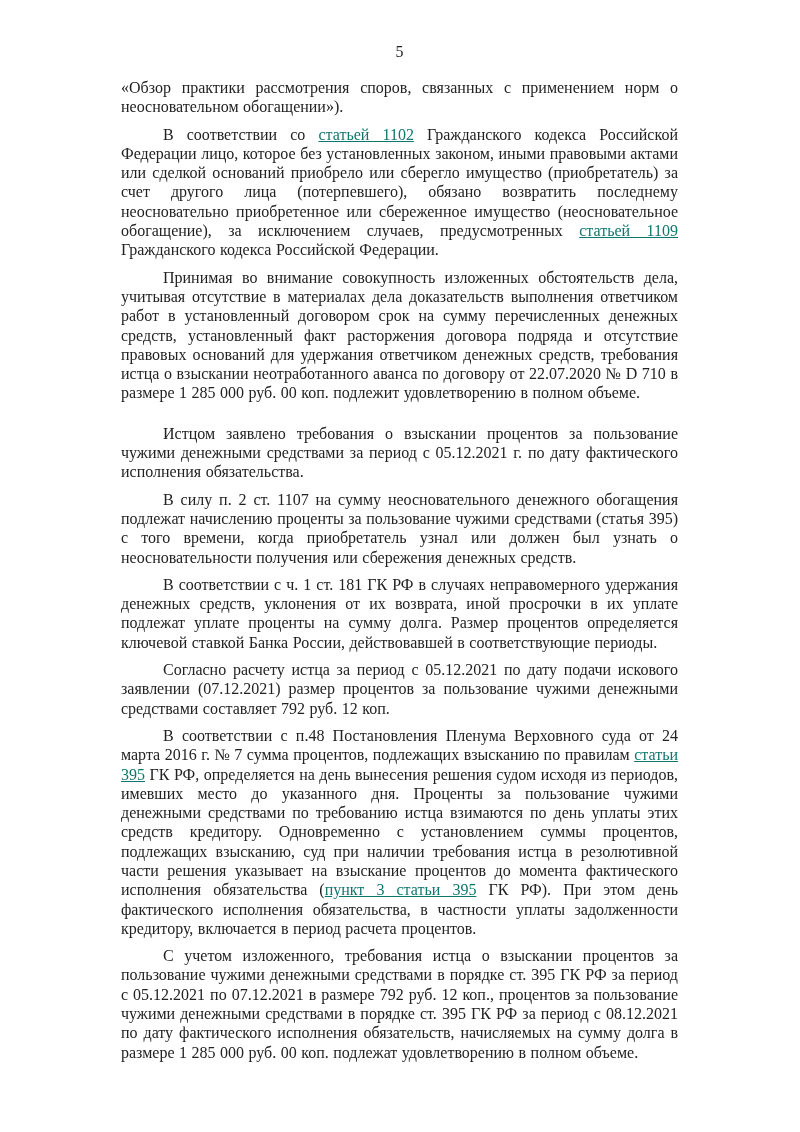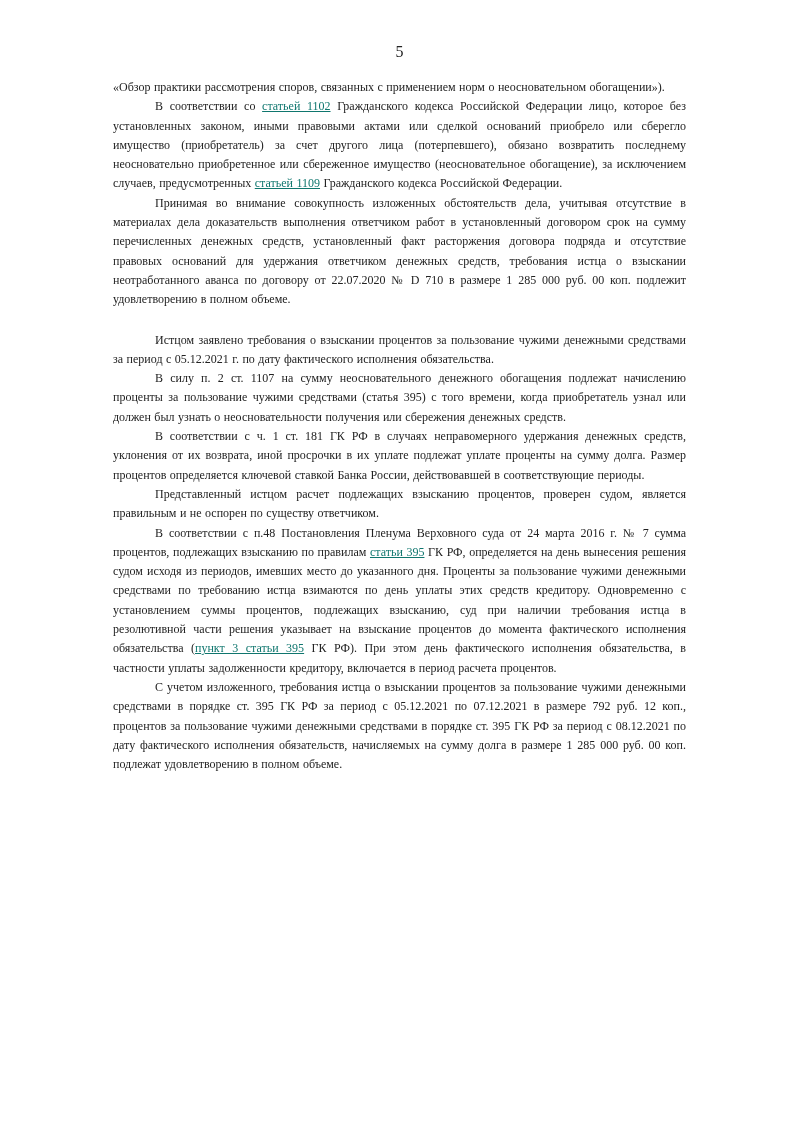--- a/index.html
+++ b/index.html
@@ -22,22 +22,22 @@
     background: #ffffff;
   }
   .page-number {
     text-align: center;
     font-size: 16px;
     line-height: 19px;
     margin: 0 0 17px 0;
   }
   .doc-body { }
   .para {
-    margin: 0;
-    font-size: 12px;
+    margin: 8px;
+    font-size: 16px;
     line-height: 19.3px;
     text-align: justify;
     word-spacing: 0.5px;
   }
   .para.indent { text-indent: 42px; }
   .para.gap { margin-top: 21px; }
   .doc-link {
     color: #0f766e;
     text-decoration: underline;
     cursor: pointer;
@@ -48,17 +48,17 @@
 
 <div class="page">
   <p class="page-number">5</p>
   <div class="doc-body">
       <p class="para"><span>«Обзор практики рассмотрения споров, связанных с применением норм о неосновательном обогащении»).</span></p>
       <p class="para indent"><span>В соответствии со </span><span class="doc-link">статьей 1102</span><span> Гражданского кодекса Российской Федерации лицо, которое без установленных законом, иными правовыми актами или сделкой оснований приобрело или сберегло имущество (приобретатель) за счет другого лица (потерпевшего), обязано возвратить последнему неосновательно приобретенное или сбереженное имущество (неосновательное обогащение), за исключением случаев, предусмотренных </span><span class="doc-link">статьей 1109</span><span> Гражданского кодекса Российской Федерации.</span></p>
       <p class="para indent"><span>Принимая во внимание совокупность изложенных обстоятельств дела, учитывая отсутствие в материалах дела доказательств выполнения ответчиком работ в установленный договором срок на сумму перечисленных денежных средств, установленный факт расторжения договора подряда и отсутствие правовых оснований для удержания ответчиком денежных средств, требования истца о взыскании неотработанного аванса по договору от 22.07.2020 № D 710 в размере 1 285 000 руб. 00 коп. подлежит удовлетворению в полном объеме.</span></p>
       <p class="para indent gap"><span>Истцом заявлено требования о взыскании процентов за пользование чужими денежными средствами за период с 05.12.2021 г. по дату фактического исполнения обязательства.</span></p>
       <p class="para indent"><span>В силу п. 2 ст. 1107 на сумму неосновательного денежного обогащения подлежат начислению проценты за пользование чужими средствами (статья 395) с того времени, когда приобретатель узнал или должен был узнать о неосновательности получения или сбережения денежных средств.</span></p>
       <p class="para indent"><span>В соответствии с ч. 1 ст. 181 ГК РФ в случаях неправомерного удержания денежных средств, уклонения от их возврата, иной просрочки в их уплате подлежат уплате проценты на сумму долга. Размер процентов определяется ключевой ставкой Банка России, действовавшей в соответствующие периоды.</span></p>
-      <p class="para indent"><span>Представленный истцом расчет подлежащих взысканию процентов, проверен судом, является правильным и не оспорен по существу ответчиком.</span></p>
+      <p class="para indent"><span>Согласно расчету истца за период с 05.12.2021 по дату подачи искового заявлении (07.12.2021) размер процентов за пользование чужими денежными средствами составляет 792 руб. 12 коп.</span></p>
       <p class="para indent"><span>В соответствии с п.48 Постановления Пленума Верховного суда от 24 марта 2016 г. № 7 сумма процентов, подлежащих взысканию по правилам </span><span class="doc-link">статьи 395</span><span> ГК РФ, определяется на день вынесения решения судом исходя из периодов, имевших место до указанного дня. Проценты за пользование чужими денежными средствами по требованию истца взимаются по день уплаты этих средств кредитору. Одновременно с установлением суммы процентов, подлежащих взысканию, суд при наличии требования истца в резолютивной части решения указывает на взыскание процентов до момента фактического исполнения обязательства (</span><span class="doc-link">пункт 3 статьи 395</span><span> ГК РФ). При этом день фактического исполнения обязательства, в частности уплаты задолженности кредитору, включается в период расчета процентов.</span></p>
       <p class="para indent"><span>С учетом изложенного, требования истца о взыскании процентов за пользование чужими денежными средствами в порядке ст. 395 ГК РФ за период с 05.12.2021 по 07.12.2021 в размере 792 руб. 12 коп., процентов за пользование чужими денежными средствами в порядке ст. 395 ГК РФ за период с 08.12.2021 по дату фактического исполнения обязательств, начисляемых на сумму долга в размере 1 285 000 руб. 00 коп. подлежат удовлетворению в полном объеме.</span></p>
     </div>
 </div>
 
 </body></html>

